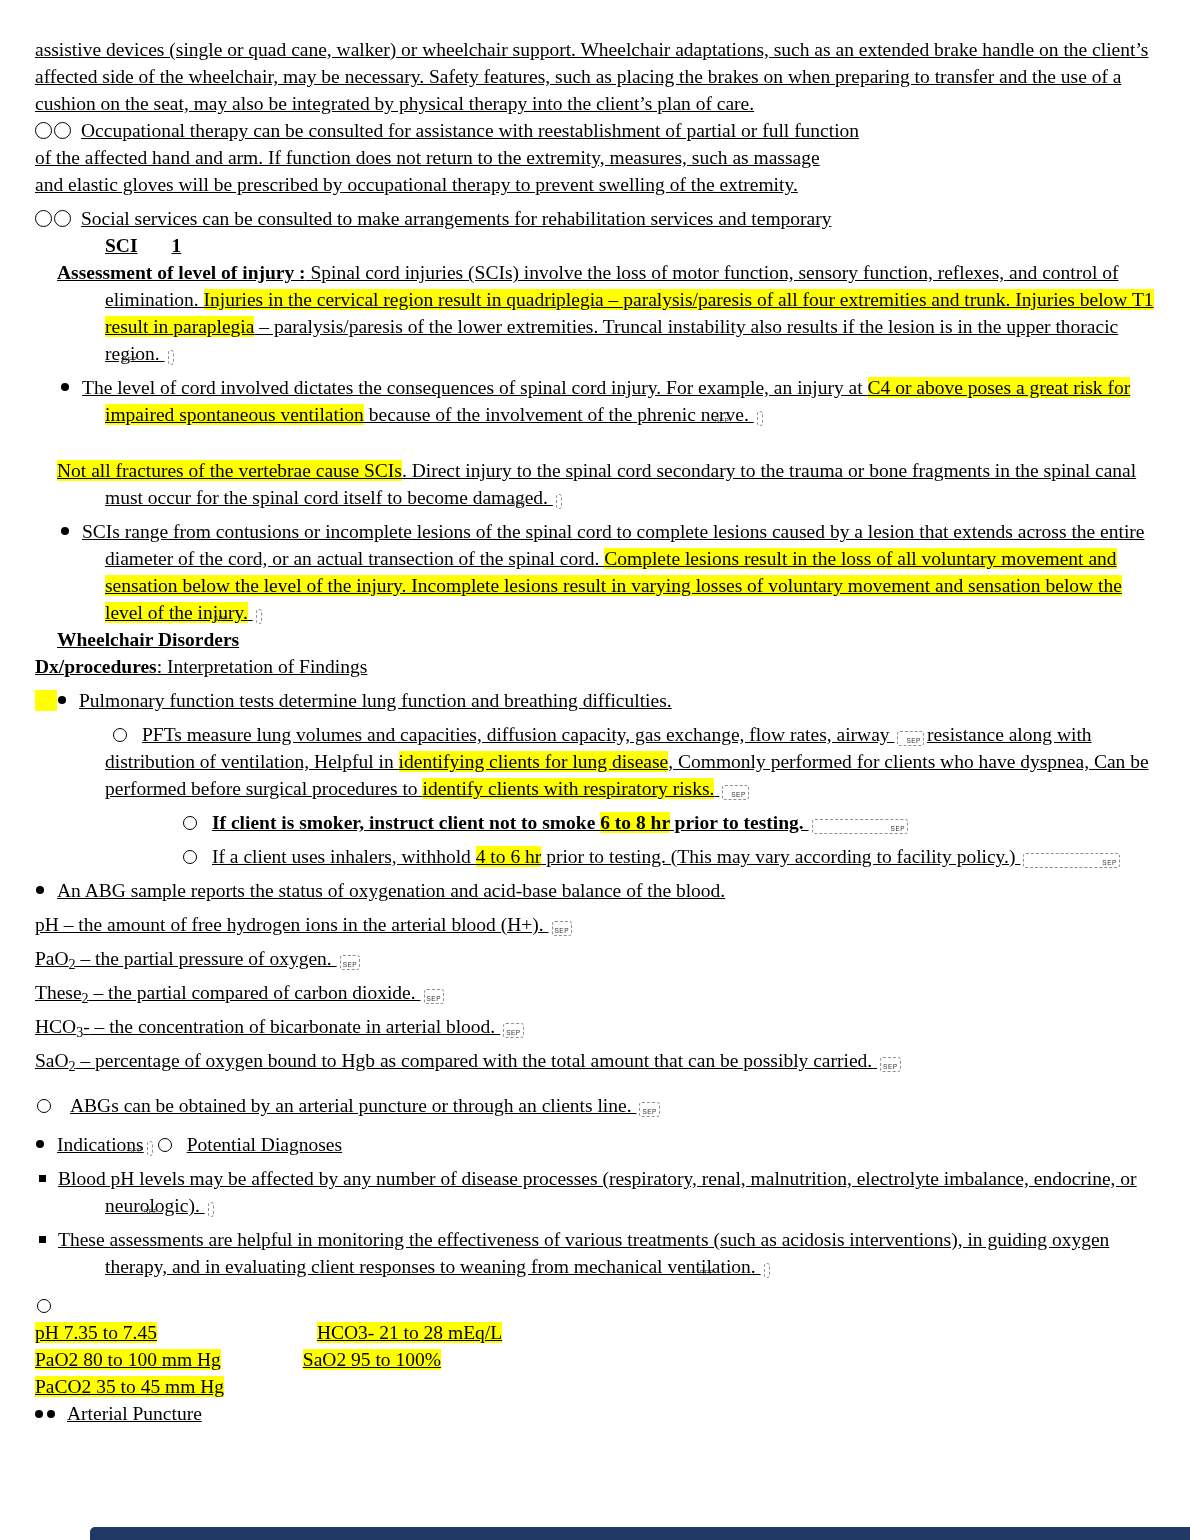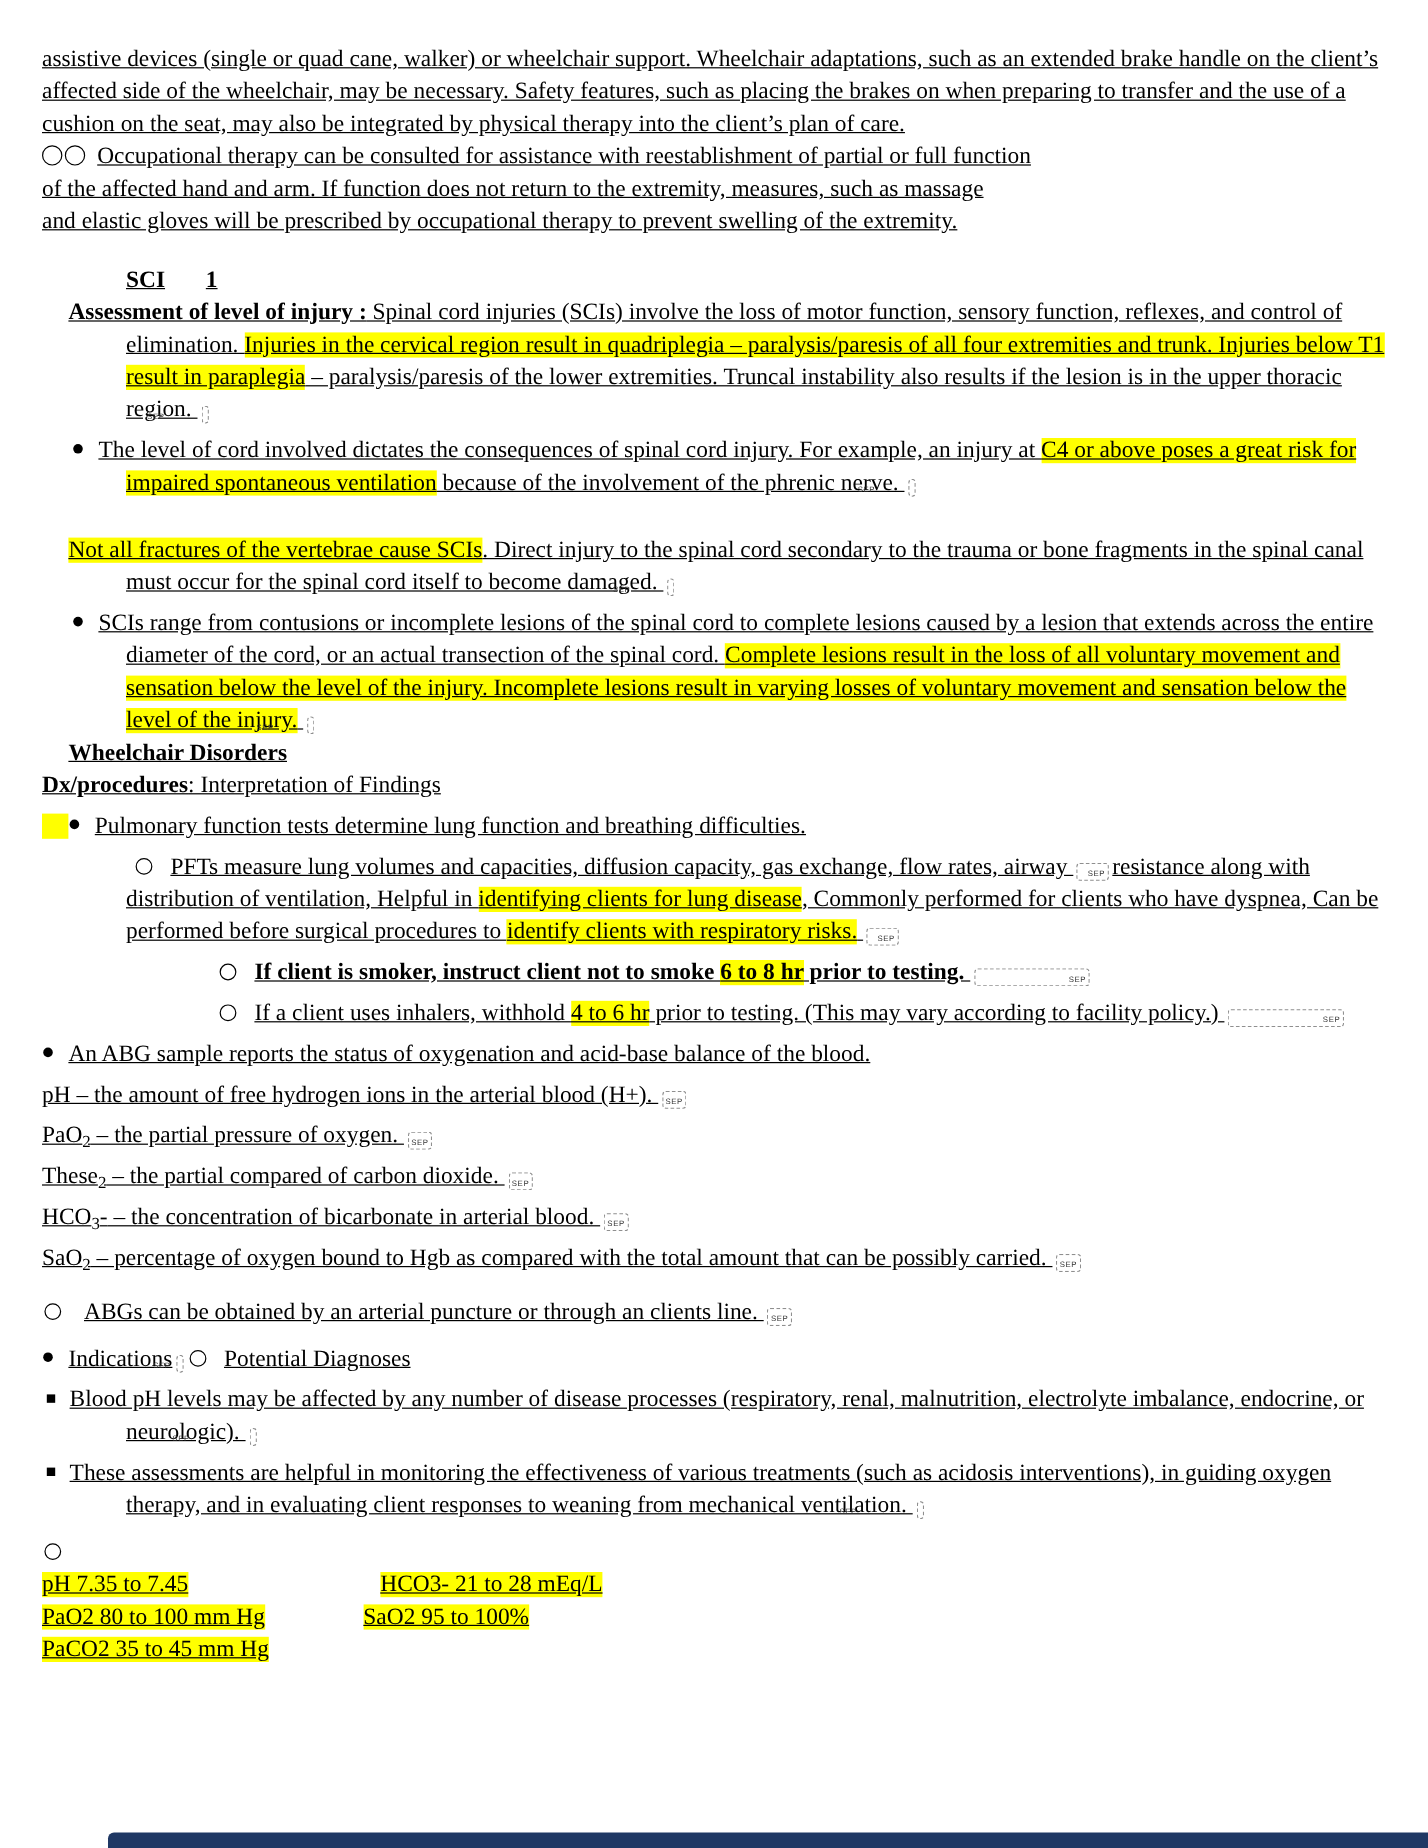--- a/index.html
+++ b/index.html
@@ -14,21 +14,21 @@
   .doc{padding:36px 34px 0 35px;}
   p{margin:0;text-decoration:underline;}
   
   .flush{}
   .hang-a{padding-left:70px;text-indent:-48px;}   
   .list-1{padding-left:70px;text-indent:-45px;}   
   .list-0{padding-left:22px;text-indent:-22px;}   
   .circ-1{padding-left:70px;text-indent:6px;}     
   .circ-2{padding-left:70px;text-indent:76px;}    
   .sq{padding-left:70px;text-indent:-67px;}       
-  .ind-70{padding-left:70px;margin-top:22px;}
+  .ind-70{padding-left:70px;}
   .ind-22{padding-left:22px;}
   .mt-sm{margin-top:7px}.mt-md{margin-top:12px}.mt-lg{margin-top:18px}.mt-blank{margin-top:29px}
   
   .b{font-weight:bold;}
   .hl{background:#ffff00;}
   .sub{font-size:0.72em;vertical-align:-0.28em;line-height:0;}
   .sep{
     display:inline-block;vertical-align:-2px;
     border:1px dashed #8f8f8f;border-radius:3px;
     padding:6px 2px 1px 2px;margin:0 3px;
@@ -43,20 +43,21 @@
   .g-dot-sm{display:inline-block;width:8px;height:8px;background:#000;border-radius:50%;margin:0 4px 0 0;vertical-align:2px;}
   .g-square{display:inline-block;width:7px;height:7px;background:#000;margin:0 12px 0 1px;vertical-align:3px;}
   .bottom-bar{position:absolute;left:90px;right:0;bottom:0;height:13px;background:#1f3864;border-top-left-radius:5px;}
 </style>
 <style>.hl{background:#ffff00;}</style></head>
 <body style="background: rgb(255, 255, 255);">
 
 <div class="doc">
     <p class="flush"><span class="">assistive devices (single or quad cane, walker) or wheelchair support. Wheelchair adaptations, such as an extended brake handle on the client’s affected side of the wheelchair, may be necessary. Safety features, such as placing the brakes on when preparing to transfer and the use of a cushion on the seat, may also be integrated by physical therapy into the client’s plan of care.</span></p>
     <p class="flush"><span class="g-circle-lg"></span><span class="g-circle-lg"></span><span class="tab" style="width: 8px;"></span><span class="">Occupational therapy can be consulted for assistance with reestablishment of partial or full function</span><br><span class="">of the affected hand and arm. If function does not return to the extremity, measures, such as massage</span><br><span class="">and elastic gloves will be prescribed by occupational therapy to prevent swelling of the extremity.</span></p>
+    <p class="flush mt-sm"><span class="g-circle-lg"></span><span class="g-circle-lg"></span><span class="tab" style="width: 8px;"></span><span class="">Social services can be consulted to make arrangements for rehabilitation services and temporary</span></p>
     <p class="ind-70"><span class="b">SCI</span><span class="tab" style="width: 34px;"></span><span class="b">1</span></p>
     <p class="hang-a"><span class="b">Assessment of level of injury :</span><span class=""> Spinal cord injuries (SCIs) involve the loss of motor function, sensory function, reflexes, and control of elimination. </span><span class="hl">Injuries in the cervical region result in quadriplegia – paralysis/paresis of all four extremities and trunk. Injuries below T1 result in paraplegia</span><span class=""> – paralysis/paresis of the lower extremities. Truncal instability also results if the lesion is in the upper thoracic region. </span><span class="sep">SEP</span></p>
     <p class="list-1 mt-sm"><span class="g-dot"></span><span class="">The level of cord involved dictates the consequences of spinal cord injury. For example, an injury at </span><span class="hl">C4 or above poses a great risk for impaired spontaneous ventilation</span><span class=""> because of the involvement of the phrenic nerve. </span><span class="sep">SEP</span></p>
     <p class="hang-a mt-blank"><span class="hl">Not all fractures of the vertebrae cause SCIs</span><span class="">. Direct injury to the spinal cord secondary to the trauma or bone fragments in the spinal canal must occur for the spinal cord itself to become damaged. </span><span class="sep">SEP</span></p>
     <p class="list-1 mt-sm"><span class="g-dot"></span><span class="">SCIs range from contusions or incomplete lesions of the spinal cord to complete lesions caused by a lesion that extends across the entire diameter of the cord, or an actual transection of the spinal cord. </span><span class="hl">Complete lesions result in the loss of all voluntary movement and sensation below the level of the injury. Incomplete lesions result in varying losses of voluntary movement and sensation below the level of the injury.</span><span class=""> </span><span class="sep">SEP</span></p>
     <p class="ind-22"><span class="b">Wheelchair Disorders</span></p>
     <p class="flush"><span class="b">Dx/procedures</span><span class="">: Interpretation of Findings</span></p>
     <p class="flush mt-sm"><span class="tab hl" style="width: 22px;"></span><span class="g-dot"></span><span class="">Pulmonary function tests determine lung function and breathing difficulties.</span></p>
     <p class="circ-1 mt-sm"><span class="g-circle"></span><span class="">PFTs measure lung volumes and capacities, diffusion capacity, gas exchange, flow rates, airway </span><span class="sep">SEP</span><span class="">resistance along with distribution of ventilation, Helpful in </span><span class="hl">identifying clients for lung disease</span><span class="">, Commonly performed for clients who have dyspnea, Can be performed before surgical procedures to </span><span class="hl">identify clients with respiratory risks.</span><span class=""> </span><span class="sep">SEP</span></p>
     <p class="circ-2 mt-sm"><span class="g-circle"></span><span class="b">If client is smoker, instruct client not to smoke </span><span class="b hl">6 to 8 hr</span><span class="b"> prior to testing. </span><span class="sep">SEP</span></p>
@@ -68,15 +69,16 @@
     <p class="flush mt-sm"><span class="">HCO</span><span class="sub">3</span><span class="">-</span><span class=""> – the concentration of bicarbonate in arterial blood. </span><span class="sep">SEP</span></p>
     <p class="flush mt-sm"><span class="">SaO</span><span class="sub">2</span><span class=""> – percentage of oxygen bound to Hgb as compared with the total amount that can be possibly carried. </span><span class="sep">SEP</span></p>
     <p class="flush mt-lg"><span class="g-circle"></span><span class="tab" style="width: 4px;"></span><span class="">ABGs can be obtained by an arterial puncture or through an clients line. </span><span class="sep">SEP</span></p>
     <p class="list-0 mt-md"><span class="g-dot"></span><span class="">Indications</span><span class="sep">SEP</span><span class="g-circle"></span><span class="">Potential Diagnoses</span></p>
     <p class="sq mt-sm"><span class="g-square"></span><span class="">Blood pH levels may be affected by any number of disease processes (respiratory, renal, malnutrition, electrolyte imbalance, endocrine, or neurologic). </span><span class="sep">SEP</span></p>
     <p class="sq mt-sm"><span class="g-square"></span><span class="">These assessments are helpful in monitoring the effectiveness of various treatments (such as acidosis interventions), in guiding oxygen therapy, and in evaluating client responses to weaning from mechanical ventilation. </span><span class="sep">SEP</span></p>
     <p class="flush mt-md"><span class="g-circle"></span></p>
     <p class="flush"><span class="hl">pH 7.35 to 7.45</span><span class="tab" style="width: 160px;"></span><span class="hl">HCO3- 21 to 28 mEq/L</span></p>
     <p class="flush"><span class="hl">PaO2 80 to 100 mm Hg</span><span class="tab" style="width: 82px;"></span><span class="hl">SaO2 95 to 100%</span></p>
     <p class="flush"><span class="hl">PaCO2 35 to 45 mm Hg</span></p>
+    <p class="flush"><span class="g-dot-sm"></span><span class="g-dot-sm"></span><span class="tab" style="width: 8px;"></span><span class="">Arterial Puncture</span></p>
   </div>
 
 <div class="bottom-bar" style="background: rgb(31, 56, 100);"></div>
 
 </body></html>

